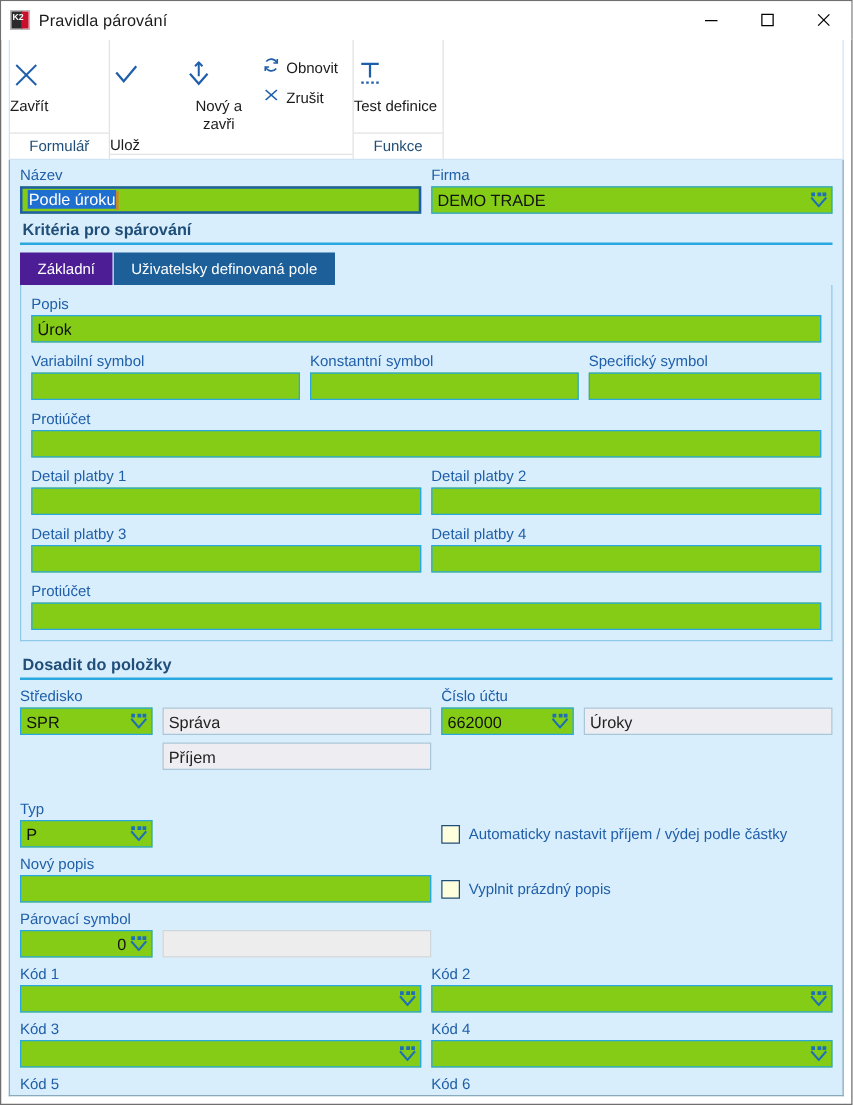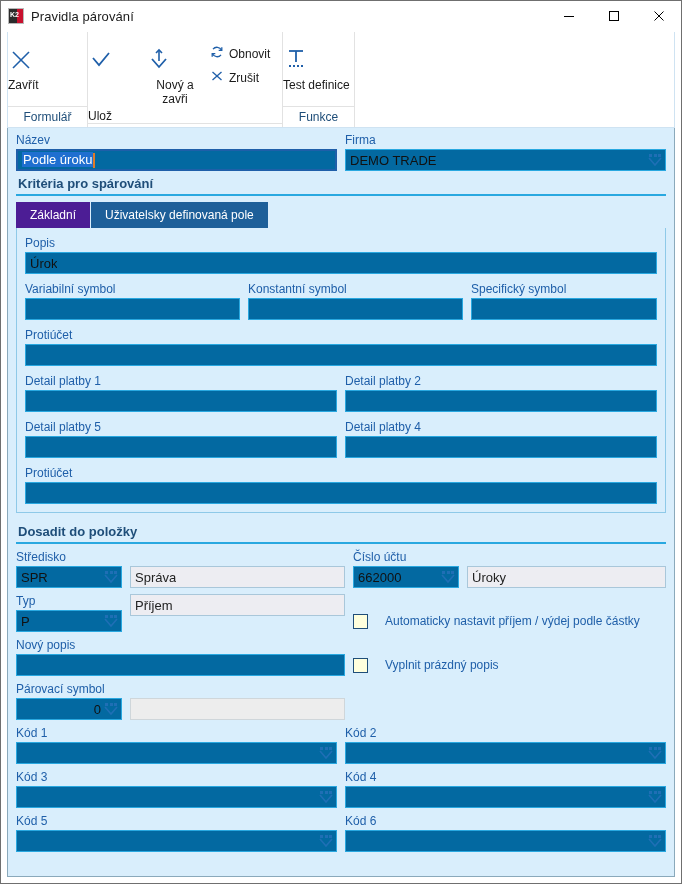--- a/index.html
+++ b/index.html
@@ -96,21 +96,21 @@
     position:relative;
     overflow:hidden;
   }
   .pad{padding:0 8px;}
 
   .lbl{
     font-size:12px;color:#1f5fa9;line-height:15px;
     margin-bottom:1px;display:block;
   }
   .fld{
-    background:#0369a1;
+    background:#84cc16;
     border:1px solid #29a8e0;
     height:22px;box-sizing:border-box;
     font-size:13px;color:#111;
     display:flex;align-items:center;
     padding:0 4px;
     position:relative;
   }
   .fld.ro{background:#ededf2;border-color:#a9c7da;color:#222;}
   .fld.grey{background:#ededed;border:1px solid #cfd6da;}
   .fld.focus{border:2px solid #1f5fa9;}
@@ -148,21 +148,21 @@
     margin-right:1px;box-sizing:border-box;
   }
   .tab.active{background:#4c1d95;}
   .tabpanel{
     border:1px solid #8ec9e8;border-top:none;
     background:#d9eefc;box-sizing:border-box;
     padding:8px 8px 8px 8px;
   }
 
   
-  .cbrow{display:flex;align-items:center;gap:17px;}
+  .cbrow{display:flex;align-items:center;gap:7px;}
   .cbox{
     width:15px;height:15px;box-sizing:border-box;
     border:1px solid #1f4e79;background:#ffffdd;flex:0 0 15px;
   }
   .cbl{font-size:12px;color:#1f5fa9;}
 
   .mt6{margin-top:6px;}
   .mt8{margin-top:8px;}
   .gap8{gap:8px;}
 </style>
@@ -363,21 +363,21 @@
           <div class="col" style="flex:1 1 0;">
             <span class="lbl">Detail platby 2</span>
             <div class="fld">
               <span class="txt"></span>
             </div>
           </div>
         </div>
 
         <div class="row gap8 mt8">
           <div class="col" style="flex:1 1 0;">
-            <span class="lbl">Detail platby 5</span>
+            <span class="lbl">Detail platby 3</span>
             <div class="fld">
               <span class="txt"></span>
             </div>
           </div>
           <div class="col" style="flex:1 1 0;">
             <span class="lbl">Detail platby 4</span>
             <div class="fld">
               <span class="txt"></span>
             </div>
           </div>
@@ -434,21 +434,21 @@
           </div>
         </div>
         <div class="col" style="flex:1 1 0;justify-content:flex-end;">
           <div class="fld ro">
             <span class="txt">Úroky</span>
           </div>
         </div>
       </div>
 
       <div class="row gap8 mt6">
-        <div class="col" style="flex:0 0 106px;">
+        <div class="col" style="flex:0 0 106px;margin-top:46px;">
           <span class="lbl">Typ</span>
           <div class="fld">
             <span class="txt">P</span>
             <span class="ddn">
               <span class="dots">
                   <i></i>
                   <i></i>
                   <i></i>
                 </span>
               <svg class="vee" viewBox="0 0 14 9">

